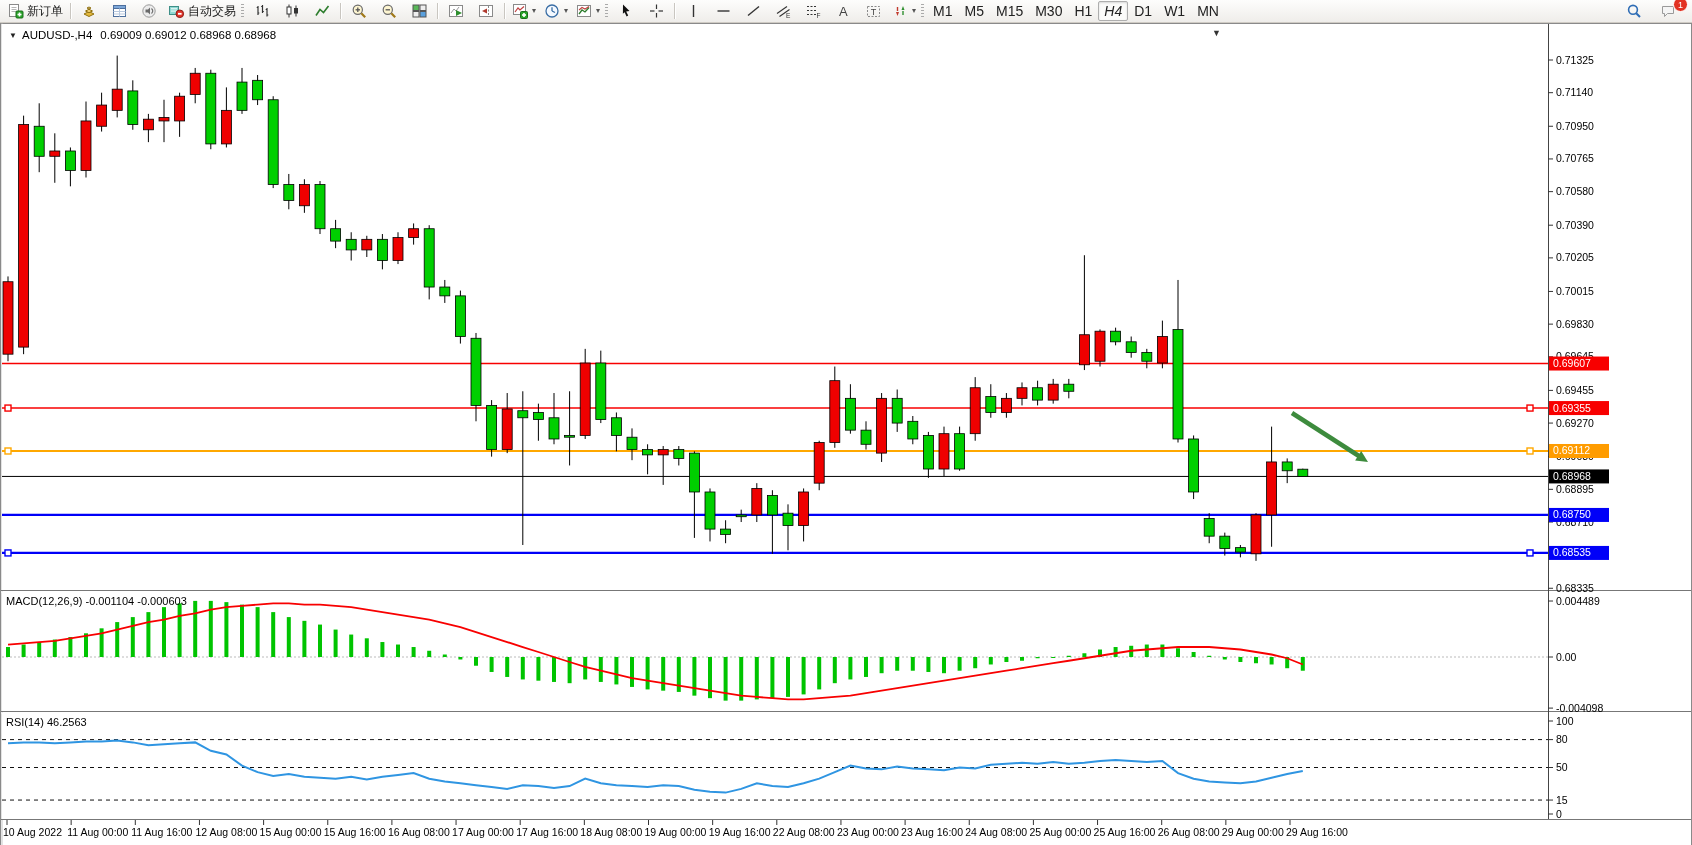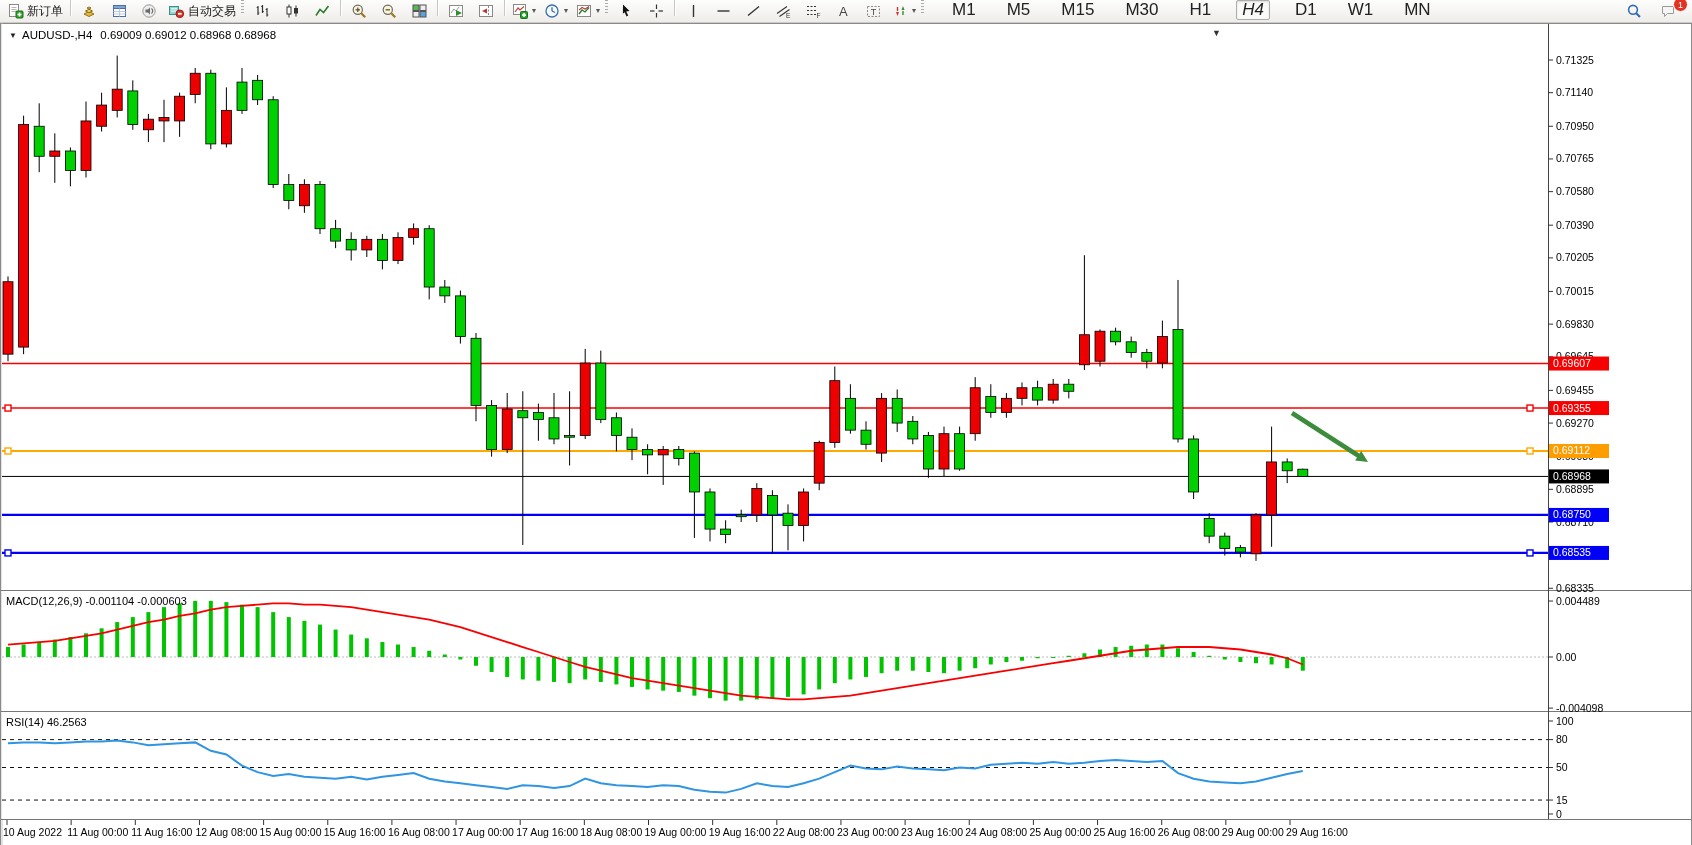--- a/index.html
+++ b/index.html
@@ -1,29 +1,29 @@
 <!DOCTYPE html>
 <html><head>
 <meta charset="utf-8">
 <style>
   html,body{margin:0;padding:0;background:#d4d0c8;width:1692px;height:845px;overflow:hidden;
             font-family:"Liberation Sans",sans-serif;-webkit-font-smoothing:none;}
   #app{width:1692px;height:845px;background:#fff;position:relative;}
   
   #toolbar{height:22px;background:linear-gradient(#fdfdfc,#efedea);border-bottom:1px solid #cfcbc4;
-           display:flex;padding:0 3px;position:relative;z-index:5;}
+           display:flex;align-items:center;padding:0 3px;position:relative;z-index:5;}
   .tbtn{height:20px;min-width:22px;display:flex;align-items:center;justify-content:center;gap:3px;
         padding:0 3px;border:1px solid transparent;border-radius:2px;cursor:default;}
   .tbtn .lbl{font-size:12px;color:#1a1a1a;white-space:nowrap;}
   .caret{font-size:8px;color:#555;line-height:8px;}
   .sep{width:1px;height:16px;background:#c9c6c0;box-shadow:1px 0 0 #fff;margin:0 3px;}
   .grip{width:3px;height:14px;margin:0 3px 0 1px;
         background:repeating-linear-gradient(#aaa 0 1px,transparent 1px 3px);}
-  .tf{font-size:17px;color:#222;height:18px;padding:0 5px;display:flex;align-items:center;
-      border:1px solid transparent;border-radius:2px;margin-left:19px;}
+  .tf{font-size:14px;color:#222;height:18px;padding:0 5px;display:flex;align-items:center;
+      border:1px solid transparent;border-radius:2px;}
   .tf.active{border:1px solid #aeaeae;background:#fbfbfa;box-shadow:inset 0 1px 2px #d8d8d8;font-style:italic;}
   #tb-right{margin-left:auto;display:flex;align-items:center;gap:4px;padding-right:6px;}
   .badge{position:absolute;top:-4px;right:-6px;background:#e23222;color:#fff;font-size:9px;
          width:13px;height:13px;border-radius:50%;display:flex;align-items:center;justify-content:center;
          border:1px solid #fff;}
   
   #chartwrap{position:relative;width:1692px;height:823px;background:#fff;}
   svg text{font-family:"Liberation Sans",sans-serif;}
 </style>
 </head>

